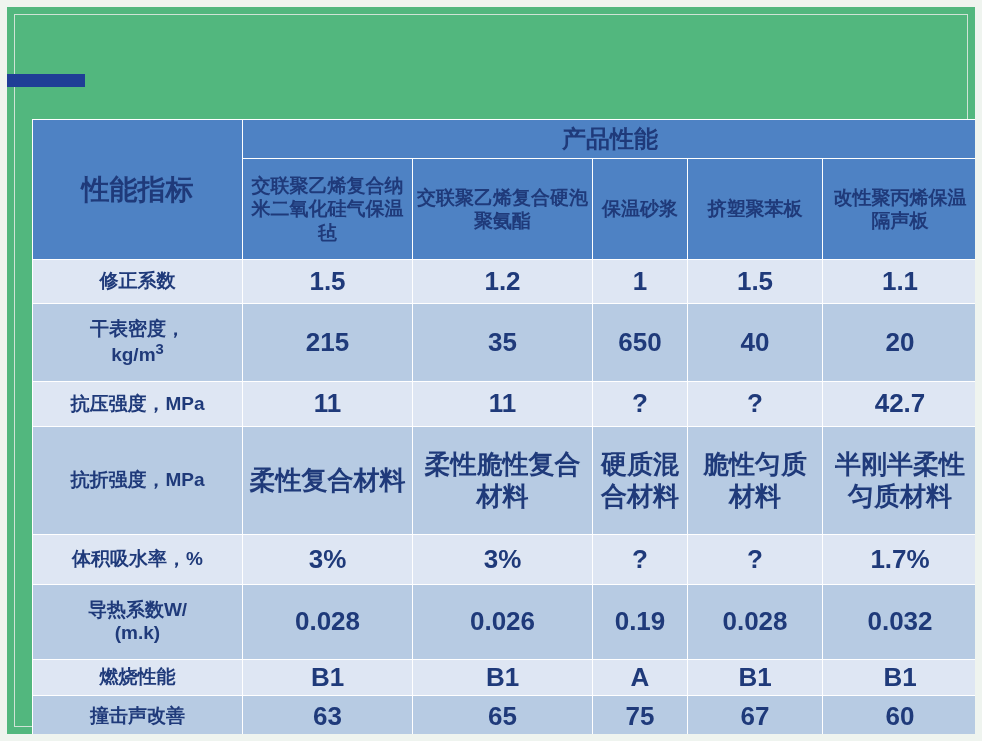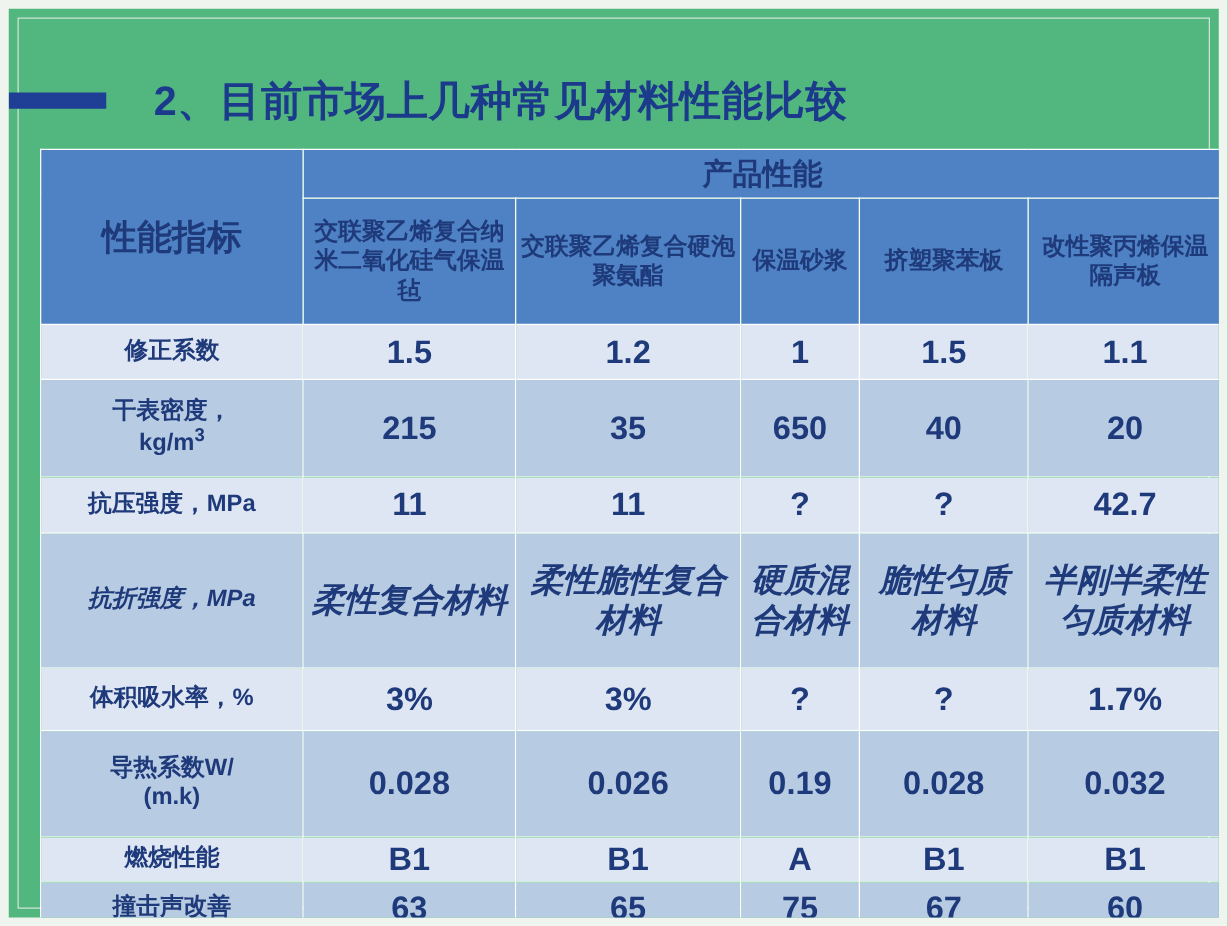--- a/index.html
+++ b/index.html
@@ -117,21 +117,20 @@
 
   .sub { font-size: 0.78em; vertical-align: super; }
 </style>
 </head>
 <body>
 
 <div class="slide">
 
   <div class="title-row">
     <div class="title-bar"></div>
-    <div class="title-text">2、目前市场上几种常见材料性能比较</div>
   </div>
 
   <div class="table-wrap">
     <table class="perf">
       <colgroup>
         <col class="c0">
           <col class="c1">
           <col class="c2">
           <col class="c3">
           <col class="c4">
@@ -168,37 +167,37 @@
             <td>20</td>
           </tr>
           <tr class="odd" style="height: 45px;">
             <td class="metric">抗压强度，MPa</td>
             <td>11</td>
             <td>11</td>
             <td>?</td>
             <td>?</td>
             <td>42.7</td>
           </tr>
-          <tr class="even" style="height: 108px; font-style: italic;">
+          <tr class="even" style="height: 108px;">
             <td class="metric">抗折强度，MPa</td>
             <td>柔性复合材料</td>
             <td>柔性脆性复合材料</td>
             <td>硬质混合材料</td>
             <td>脆性匀质材料</td>
             <td>半刚半柔性匀质材料</td>
           </tr>
           <tr class="odd" style="height: 50px;">
             <td class="metric">体积吸水率，%</td>
             <td>3%</td>
             <td>3%</td>
             <td>?</td>
             <td>?</td>
             <td>1.7%</td>
           </tr>
-          <tr class="even" style="height: 85px;">
+          <tr class="even" style="height: 75px;">
             <td class="metric">导热系数W/<br>(m.k)</td>
             <td>0.028</td>
             <td>0.026</td>
             <td>0.19</td>
             <td>0.028</td>
             <td>0.032</td>
           </tr>
           <tr class="odd" style="height: 32px;">
             <td class="metric">燃烧性能</td>
             <td>B1</td>

